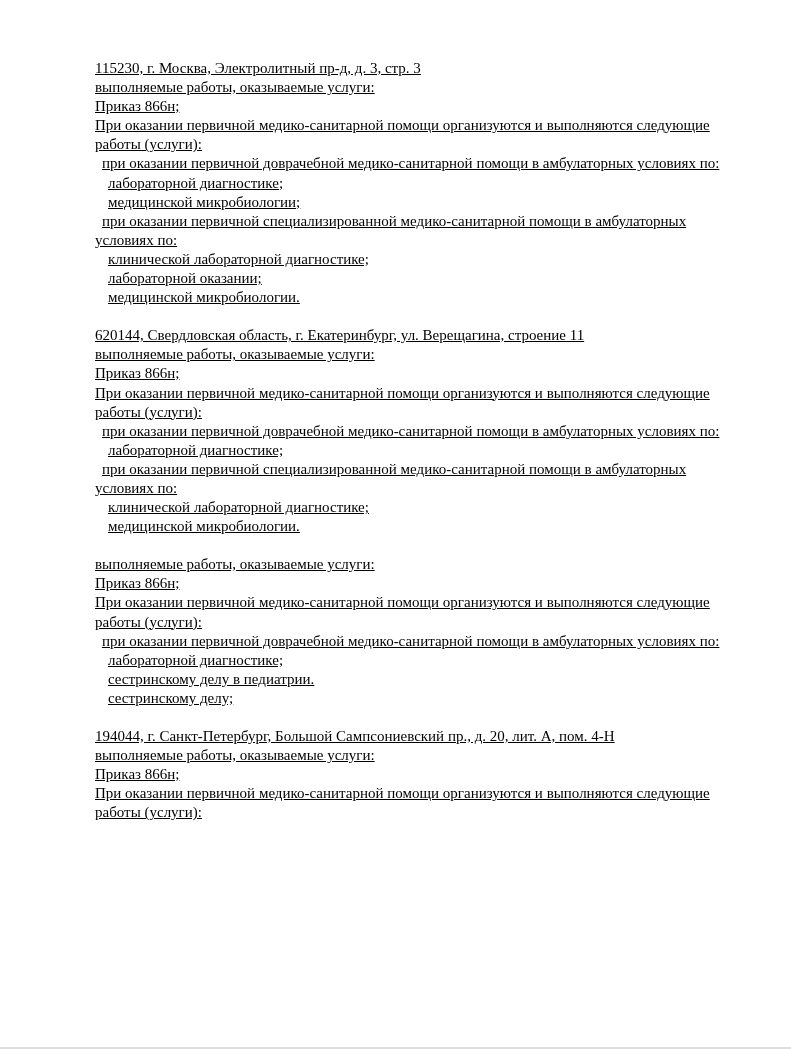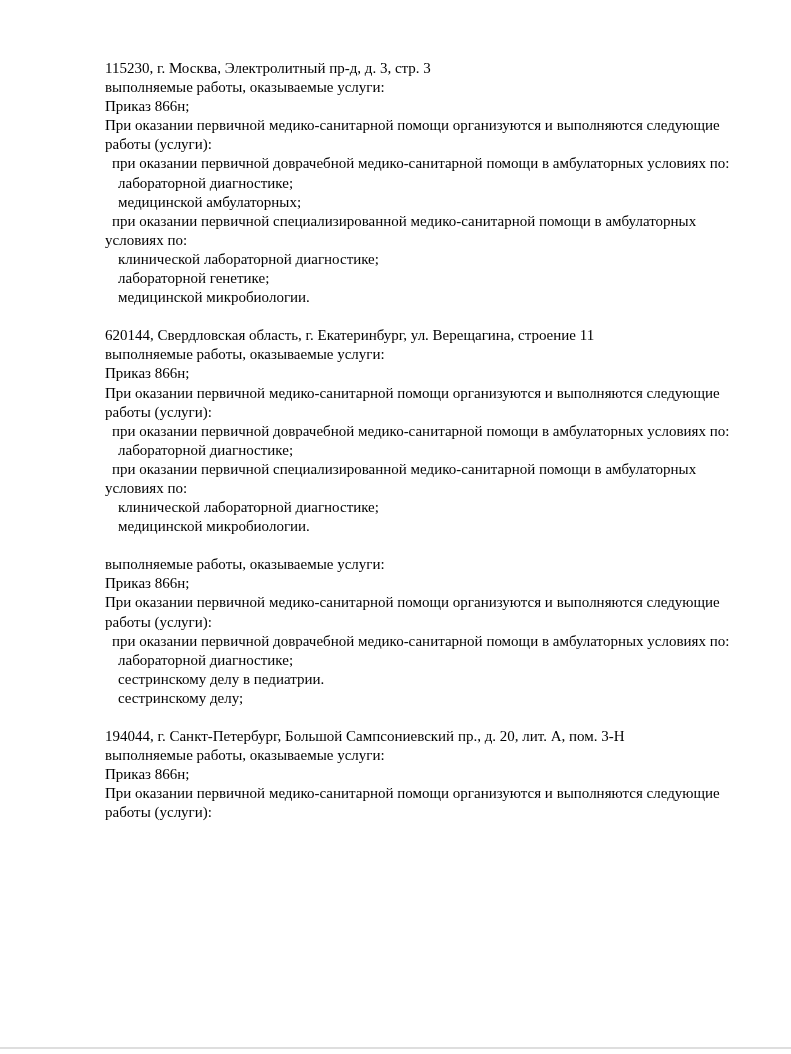--- a/index.html
+++ b/index.html
@@ -17,21 +17,22 @@
     position: relative;
     overflow: hidden;
   }
   .doc {
     position: absolute;
     left: 89px;
     top: 59px;
     width: 652px;
   }
   .block {
-    margin: 0 0 19px 16px;
+    margin: 0 0 19px 6px;
+    text-decoration: underline;
   }
   .line {
     margin: 0;
     padding: 0;
     text-indent: 0;
     white-space: normal;
   }
   .indent-1 { text-indent: 7px; }
   .indent-2 { text-indent: 13px; }
   .footer-divider {
@@ -46,24 +47,24 @@
 <body style="background: rgb(255, 255, 255); color: rgb(0, 0, 0);">
 
 <div class="doc" id="document-root">
     <div class="block">
       <p class="line indent-0">115230, г. Москва, Электролитный пр-д, д. 3, стр. 3</p>
       <p class="line indent-0">выполняемые работы, оказываемые услуги:</p>
       <p class="line indent-0">Приказ 866н;</p>
       <p class="line indent-0">При оказании первичной медико-санитарной помощи организуются и выполняются следующие работы (услуги):</p>
       <p class="line indent-1">при оказании первичной доврачебной медико-санитарной помощи в амбулаторных условиях по:</p>
       <p class="line indent-2">лабораторной диагностике;</p>
-      <p class="line indent-2">медицинской амбулаторных;</p>
+      <p class="line indent-2">медицинской микробиологии;</p>
       <p class="line indent-1">при оказании первичной специализированной медико-санитарной помощи в амбулаторных условиях по:</p>
       <p class="line indent-2">клинической лабораторной диагностике;</p>
-      <p class="line indent-2">лабораторной генетике;</p>
+      <p class="line indent-2">лабораторной оказании;</p>
       <p class="line indent-2">медицинской микробиологии.</p>
     </div>
     <div class="block">
       <p class="line indent-0">620144, Свердловская область, г. Екатеринбург, ул. Верещагина, строение 11</p>
       <p class="line indent-0">выполняемые работы, оказываемые услуги:</p>
       <p class="line indent-0">Приказ 866н;</p>
       <p class="line indent-0">При оказании первичной медико-санитарной помощи организуются и выполняются следующие работы (услуги):</p>
       <p class="line indent-1">при оказании первичной доврачебной медико-санитарной помощи в амбулаторных условиях по:</p>
       <p class="line indent-2">лабораторной диагностике;</p>
       <p class="line indent-1">при оказании первичной специализированной медико-санитарной помощи в амбулаторных условиях по:</p>
@@ -73,19 +74,19 @@
     <div class="block">
       <p class="line indent-0">выполняемые работы, оказываемые услуги:</p>
       <p class="line indent-0">Приказ 866н;</p>
       <p class="line indent-0">При оказании первичной медико-санитарной помощи организуются и выполняются следующие работы (услуги):</p>
       <p class="line indent-1">при оказании первичной доврачебной медико-санитарной помощи в амбулаторных условиях по:</p>
       <p class="line indent-2">лабораторной диагностике;</p>
       <p class="line indent-2">сестринскому делу в педиатрии.</p>
       <p class="line indent-2">сестринскому делу;</p>
     </div>
     <div class="block">
-      <p class="line indent-0">194044, г. Санкт-Петербург, Большой Сампсониевский пр., д. 20, лит. А, пом. 3-Н</p>
+      <p class="line indent-0">194044, г. Санкт-Петербург, Большой Сампсониевский пр., д. 20, лит. А, пом. 4-Н</p>
       <p class="line indent-0">выполняемые работы, оказываемые услуги:</p>
       <p class="line indent-0">Приказ 866н;</p>
       <p class="line indent-0">При оказании первичной медико-санитарной помощи организуются и выполняются следующие работы (услуги):</p>
     </div>
   </div>
 <div class="footer-divider" id="footer-divider" style="background: rgb(222, 222, 222);"></div>
 
 </body></html>

